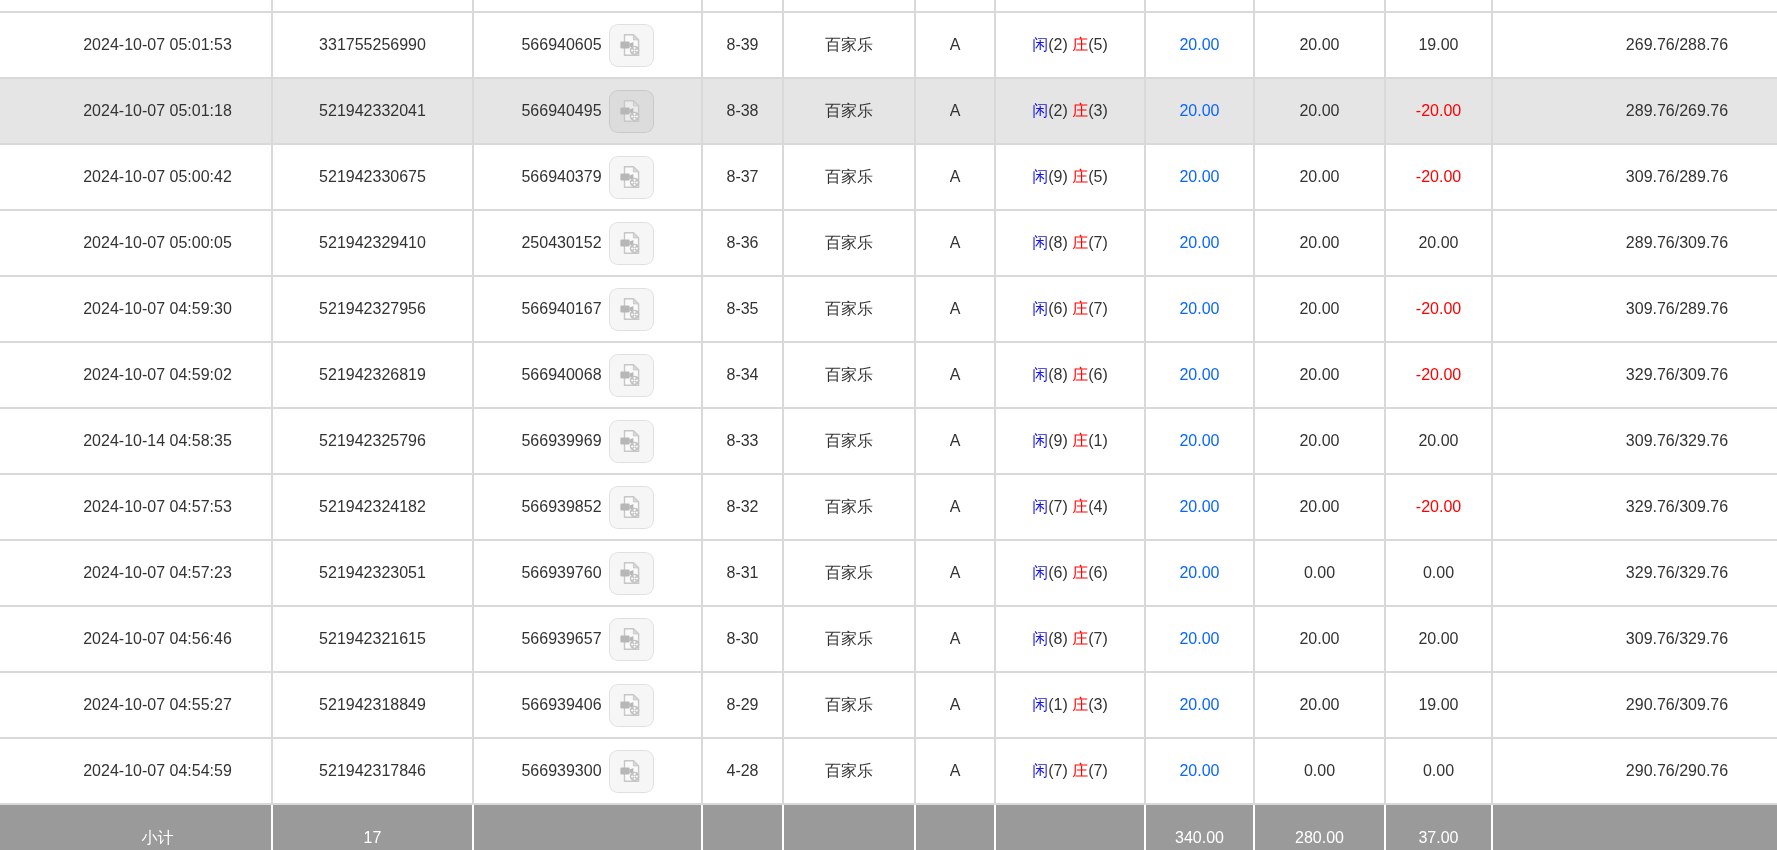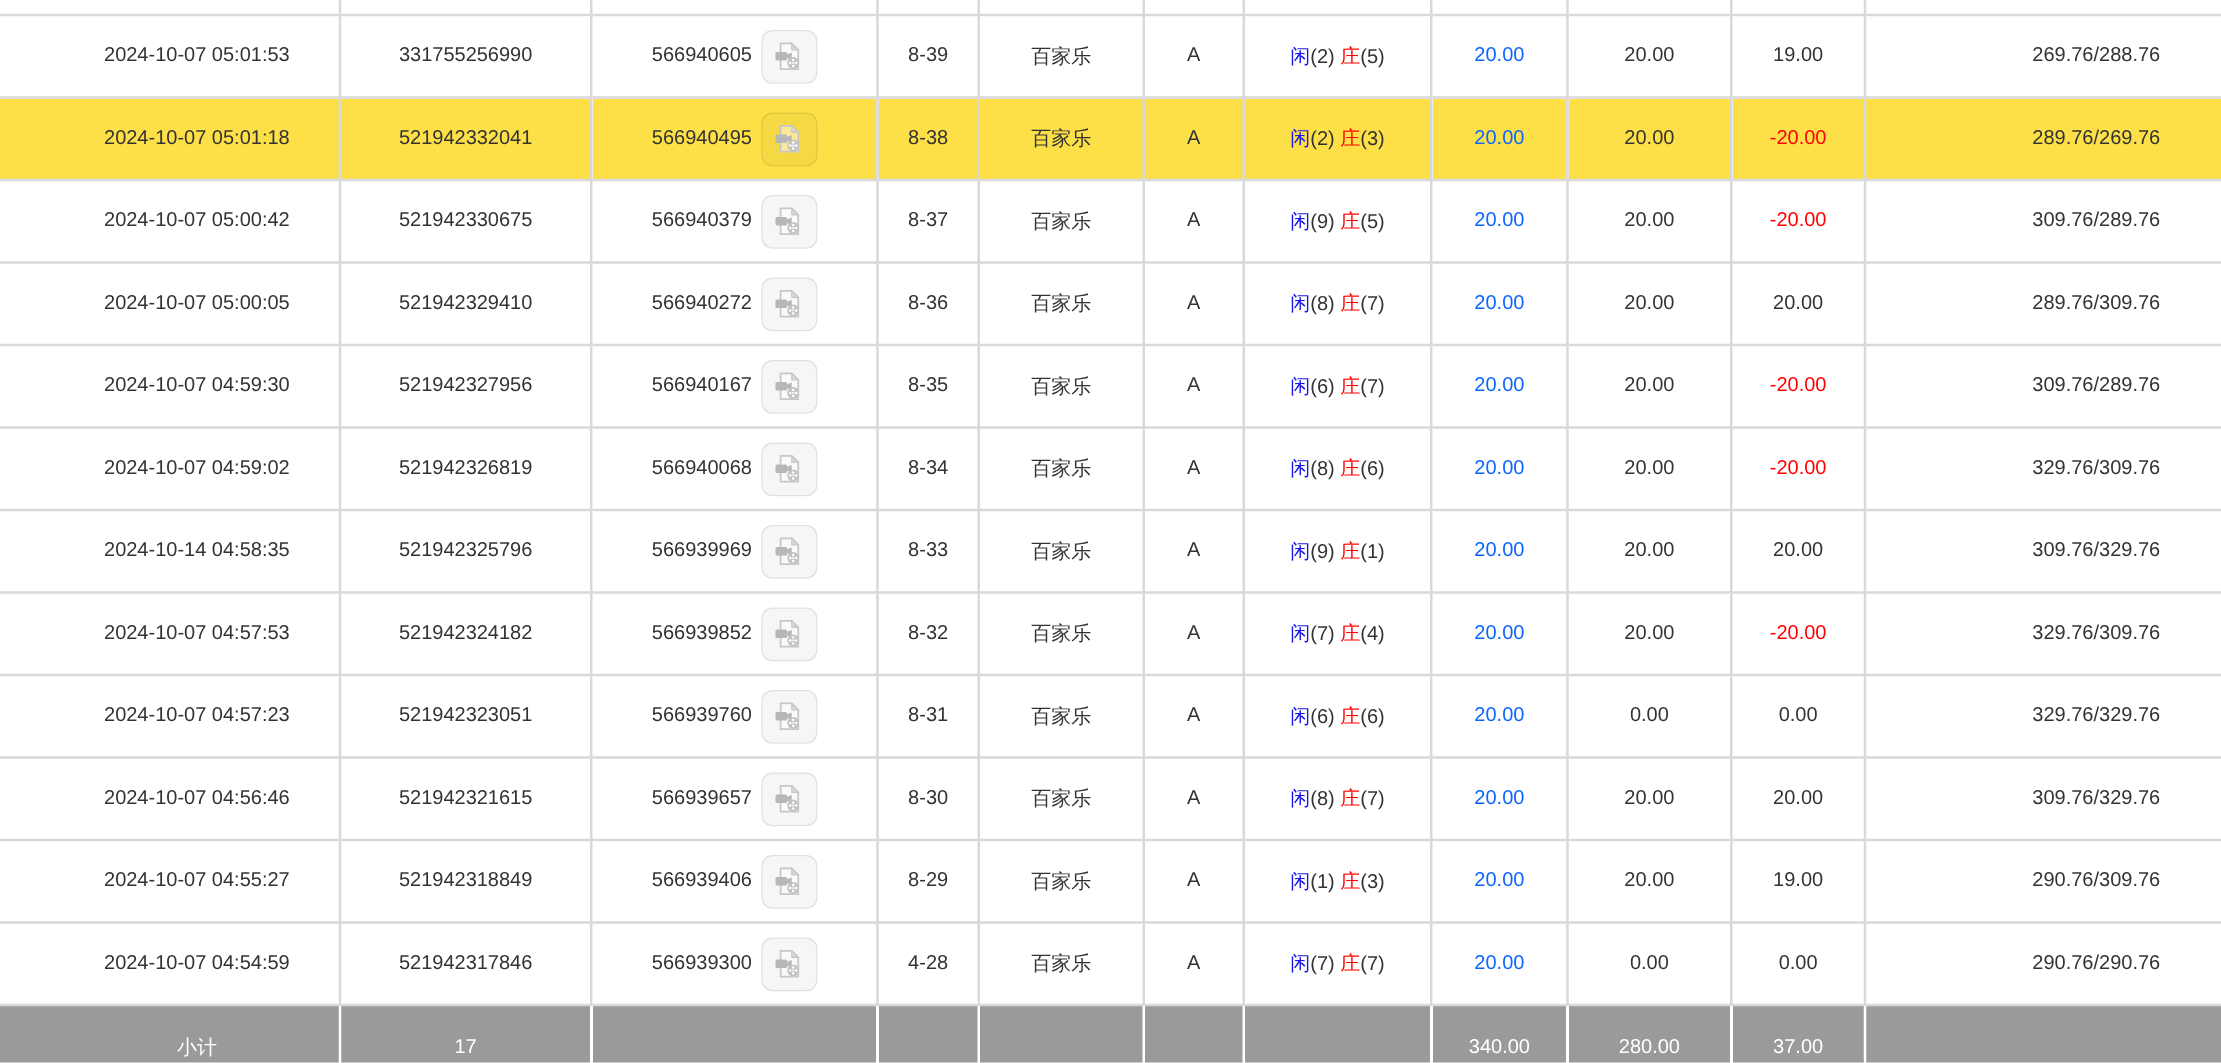--- a/index.html
+++ b/index.html
@@ -9,21 +9,21 @@
   }
   table{border-collapse:collapse;table-layout:fixed;width:1862px;}
   td{
     border:2px solid #d9d9d9;
     text-align:center;vertical-align:middle;
     font-size:16px;color:#333;height:64px;
     padding:0 4px;white-space:nowrap;overflow:hidden;
   }
   td:first-child{border-left:none;padding-left:48px;}
   tr.partial td{height:11px;border-top:none;}
-  tr.hl td{background:#fde047;text-align:center;}
+  tr.hl td{background:#e5e5e5;text-align:center;}
   .bet-link{color:#0a66ff;cursor:pointer;}
   .xl{color:#1414e6;}
   .zl{color:#ff0000;}
   .neg{color:#ff0000;}
   .pts{color:#333;}
   tr.summary td{
     background:#9a9a9a;color:#fff;
     border-color:#fff;border-top-color:#d9d9d9;border-bottom:none;
     height:66px;
   }
@@ -176,21 +176,21 @@
     </td>
     <td>20.00</td>
     <td class="neg">-20.00</td>
     <td>309.76/289.76</td>
   </tr>
         <tr>
     <td>2024-10-07 05:00:05</td>
     <td>521942329410</td>
     <td>
       <span class="gameno-wrap">
-        <span>566940272</span>
+        <span>250430152</span>
         <span class="video-btn">
           <svg width="26" height="26" viewBox="0 0 24 24">
             <path d="M6 2.5 H14.2 L19 7.3 V21.5 H6 Z" fill="#ffffff" fill-opacity="0.45" stroke="#c7c7c7" stroke-width="1.3"></path>
             <path d="M14.2 2.5 L19 7.3 H14.2 Z" fill="#d8d8d8" stroke="#c7c7c7" stroke-width="0.8"></path>
             <rect x="2.2" y="8.8" width="8.6" height="6.4" rx="1.2" fill="#b7b7b7"></rect>
             <path d="M10.8 10.6 L14.2 9.2 V14.8 L10.8 13.4 Z" fill="#b7b7b7"></path>
             <circle cx="15.3" cy="17" r="4.4" fill="#c3c3c3"></circle>
             <circle cx="15.3" cy="14.8" r="0.95" fill="#ffffff"></circle>
             <circle cx="17.5" cy="17" r="0.95" fill="#ffffff"></circle>
             <circle cx="15.3" cy="19.2" r="0.95" fill="#ffffff"></circle>

